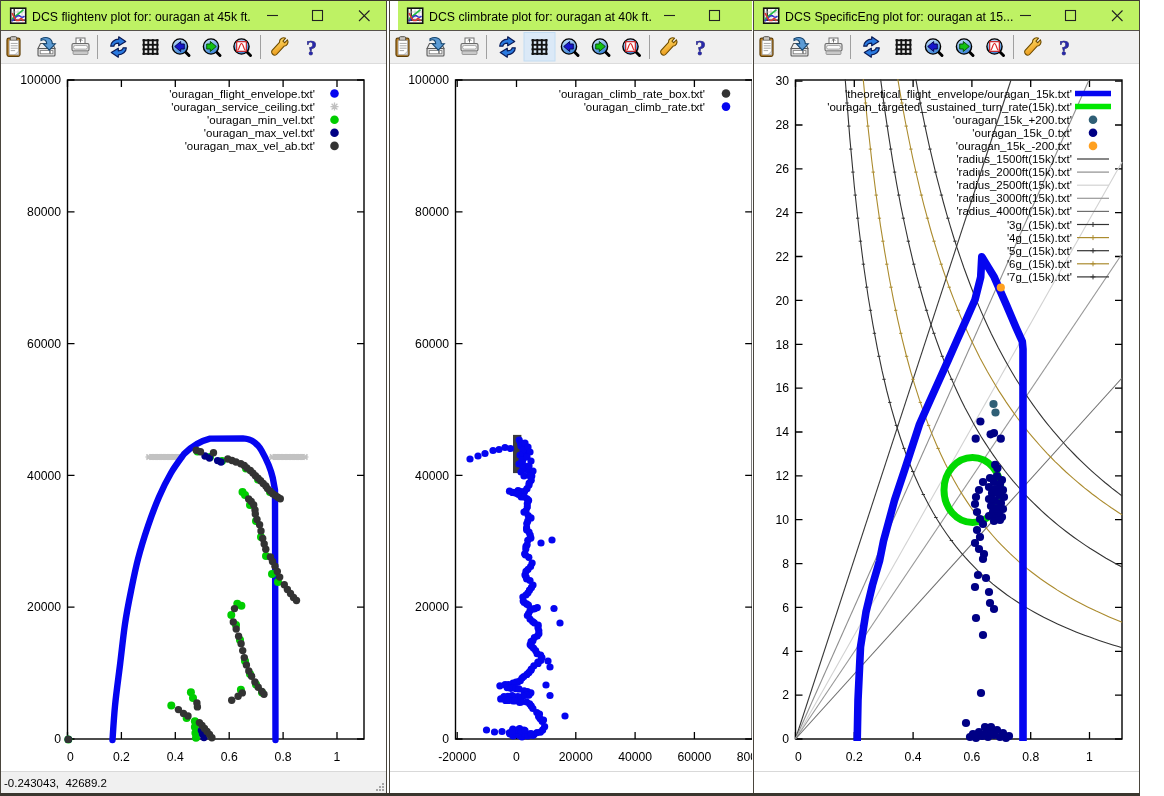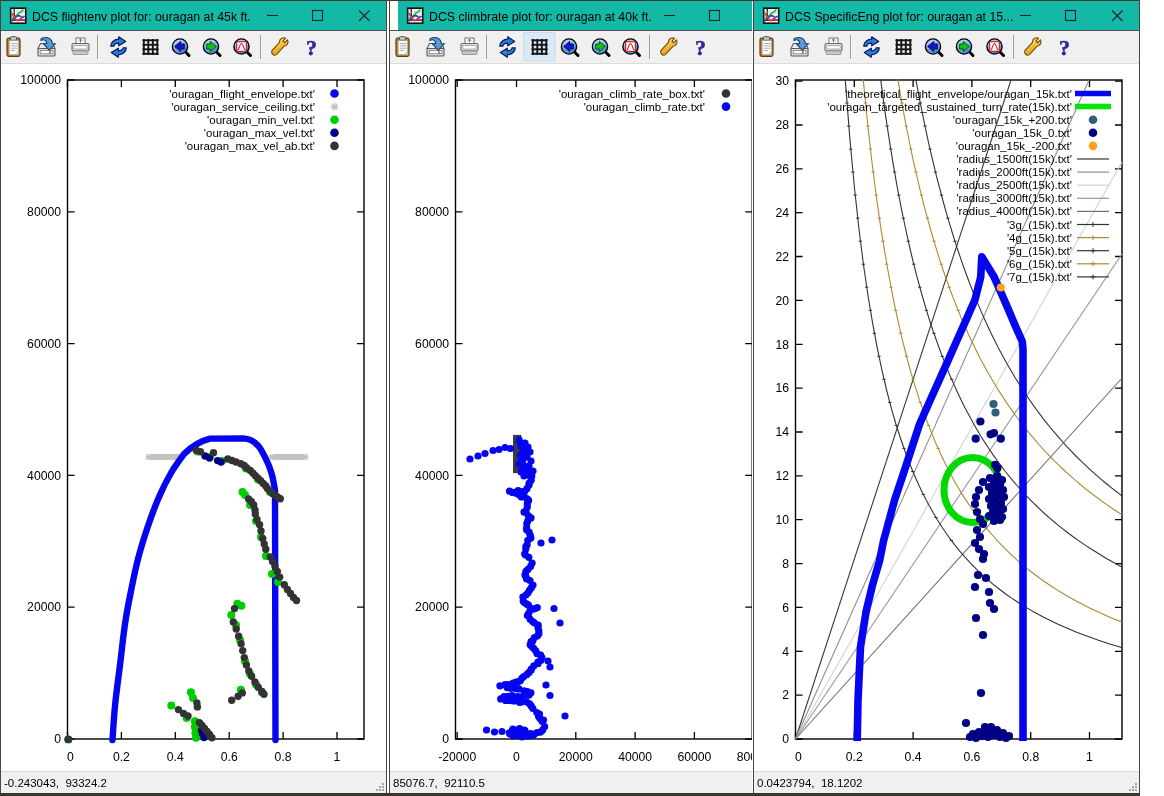--- a/index.html
+++ b/index.html
@@ -1,17 +1,17 @@
 <!DOCTYPE html>
 <html><head><meta charset="utf-8"><style>
 html,body{margin:0;padding:0;width:1164px;height:796px;overflow:hidden;background:#fff;
 font-family:"Liberation Sans",sans-serif;}
 .win{position:absolute;top:0;width:388px;height:796px;background:#fff;}
 .wb{position:absolute;background:#4a453d;}
-.title{position:absolute;left:1px;top:1px;width:386px;height:29px;background:#14b8a6;}
+.title{position:absolute;left:1px;top:1px;width:386px;height:29px;background:#bef264;}
 .tbar{position:absolute;left:1px;top:31px;width:386px;height:32px;background:#f0f0f0;}
 .sep1{position:absolute;left:1px;top:30px;width:386px;height:1px;background:#56524b;}
 .sep2{position:absolute;left:1px;top:63px;width:386px;height:1px;background:#dcdcdc;}
 .plot{position:absolute;left:1px;top:64px;}
 .seps{position:absolute;left:1px;top:771px;width:386px;height:1px;background:#d9d9d9;}
 .sbar{position:absolute;left:1px;top:772px;width:386px;height:21px;background:#f0f0f0;}
 .sbar span{position:absolute;left:3px;top:5px;font-size:11.5px;color:#000;white-space:pre;}
 .grip{position:absolute;right:1px;bottom:1px;}
 .bot{position:absolute;left:0;top:793px;width:388px;height:3px;background:#3a362e;}
 .al{font-size:12.2px;fill:#000;}
@@ -273,21 +273,21 @@
         <text x="315" y="136.8" text-anchor="end" class="ll">'ouragan_max_vel.txt'</text>
         <circle cx="334.5" cy="132.8" r="4.3" fill="#000085"></circle>
         <text x="315" y="149.9" text-anchor="end" class="ll">'ouragan_max_vel_ab.txt'</text>
         <circle cx="334.5" cy="145.9" r="4.3" fill="#333333"></circle>
       </g>
     </svg>
 <div class="sep1" style="left:1px;width:385px"></div>
 <div class="sep2" style="left:1px;width:385px"></div>
 <div class="seps" style="left:1px;width:385px"></div>
 <div class="sbar" style="left:1px;width:385px">
-      <span>-0.243043,  93324.2</span>
+      <span>-0.243043,  42689.2</span>
       <svg class="grip" width="10" height="10" viewBox="0 0 10 10">
         <g fill="#a5a5a5">
           <rect x="7" y="1" width="2" height="2"></rect>
           <rect x="4" y="4" width="2" height="2"></rect>
           <rect x="7" y="4" width="2" height="2"></rect>
           <rect x="1" y="7" width="2" height="2"></rect>
           <rect x="4" y="7" width="2" height="2"></rect>
           <rect x="7" y="7" width="2" height="2"></rect>
         </g>
       </svg>
@@ -638,33 +638,20 @@
         <circle cx="512.0" cy="731.0" r="3.6" fill="#0505f0"></circle>
         <text x="705" y="97.5" text-anchor="end" class="ll">'ouragan_climb_rate_box.txt'</text>
         <circle cx="726" cy="93.5" r="4.3" fill="#333333"></circle>
         <text x="705" y="110.6" text-anchor="end" class="ll">'ouragan_climb_rate.txt'</text>
         <circle cx="726" cy="106.6" r="4.3" fill="#0505f0"></circle>
       </g>
     </svg>
 <div class="sep1" style="left:2px;width:384px"></div>
 <div class="sep2" style="left:2px;width:384px"></div>
 <div class="seps" style="left:2px;width:384px"></div>
-<div class="sbar" style="left:2px;width:384px">
-      <span>85076.7,  92110.5</span>
-      <svg class="grip" width="10" height="10" viewBox="0 0 10 10">
-        <g fill="#a5a5a5">
-          <rect x="7" y="1" width="2" height="2"></rect>
-          <rect x="4" y="4" width="2" height="2"></rect>
-          <rect x="7" y="4" width="2" height="2"></rect>
-          <rect x="1" y="7" width="2" height="2"></rect>
-          <rect x="4" y="7" width="2" height="2"></rect>
-          <rect x="7" y="7" width="2" height="2"></rect>
-        </g>
-      </svg>
-    </div>
 <div class="bot"></div>
 </div>
 <div class="win" style="left:752px">
 <div class="wb" style="left:0;top:0;width:388px;height:1px;background:#3c382f"></div>
 <div class="wb" style="left:1px;top:0;width:1px;height:796px"></div>
 <div class="wb" style="left:387px;top:0;width:1px;height:796px"></div>
 <div class="title" style="left:2px;width:385px"><svg width="385" height="29" viewBox="0 0 385 29">
         <g transform="translate(9,6.5)">
           <g>
 <rect x="0.7" y="0.7" width="15" height="15" fill="#fff" stroke="#111" stroke-width="1.6"></rect>
@@ -927,26 +914,13 @@
         <line x1="1101" y1="263.8" x2="1133" y2="263.8" stroke="#ab8b2e" stroke-width="1.2"></line>
         <path d="M1114.5,263.79999999999995 h5 M1117,261.29999999999995 v5" stroke="#ab8b2e" stroke-width="1"></path>
         <text x="1096" y="280.9" text-anchor="end" class="ll">'7g_(15k).txt'</text>
         <line x1="1101" y1="276.9" x2="1133" y2="276.9" stroke="#333333" stroke-width="1.2"></line>
         <path d="M1114.5,276.9 h5 M1117,274.4 v5" stroke="#333333" stroke-width="1"></path>
       </g>
     </svg>
 <div class="sep1" style="left:2px;width:385px"></div>
 <div class="sep2" style="left:2px;width:385px"></div>
 <div class="seps" style="left:2px;width:385px"></div>
-<div class="sbar" style="left:2px;width:385px">
-      <span>0.0423794,  18.1202</span>
-      <svg class="grip" width="10" height="10" viewBox="0 0 10 10">
-        <g fill="#a5a5a5">
-          <rect x="7" y="1" width="2" height="2"></rect>
-          <rect x="4" y="4" width="2" height="2"></rect>
-          <rect x="7" y="4" width="2" height="2"></rect>
-          <rect x="1" y="7" width="2" height="2"></rect>
-          <rect x="4" y="7" width="2" height="2"></rect>
-          <rect x="7" y="7" width="2" height="2"></rect>
-        </g>
-      </svg>
-    </div>
 <div class="bot"></div>
 </div>
 </body></html>

